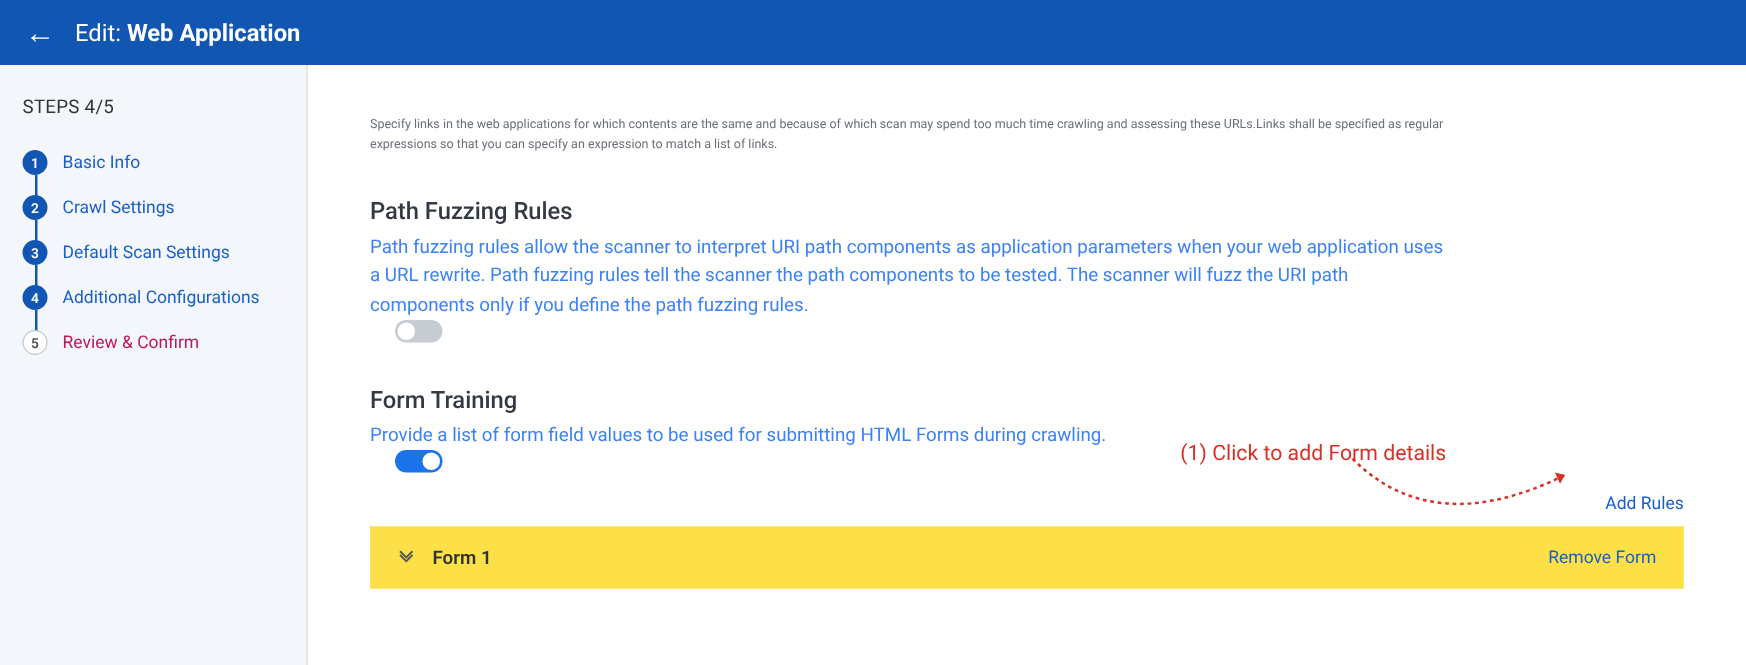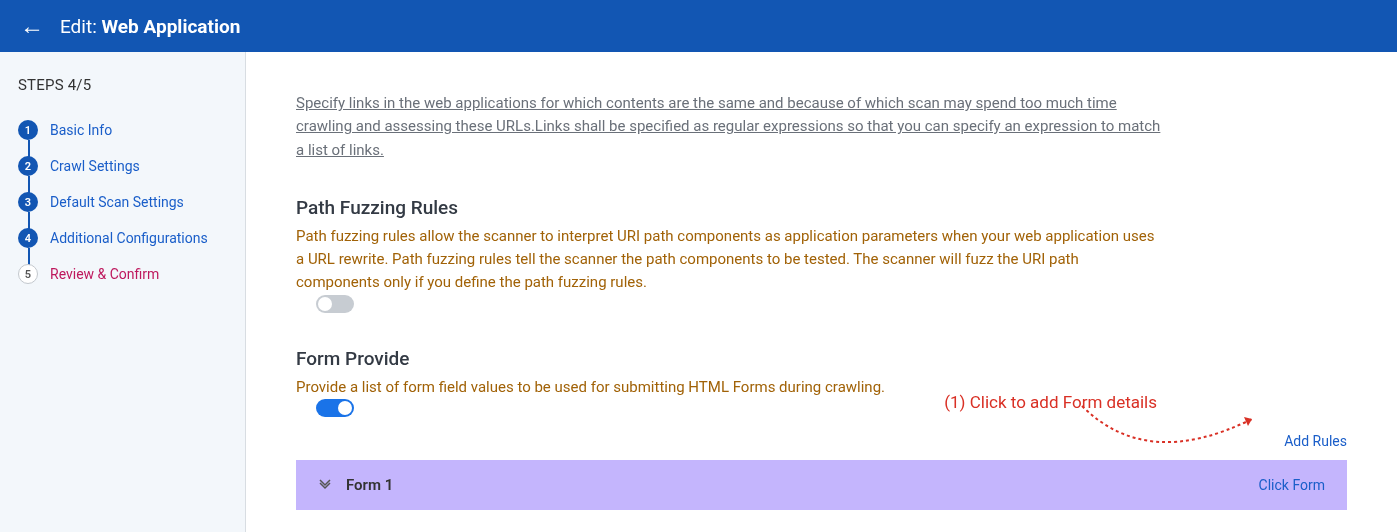--- a/index.html
+++ b/index.html
@@ -83,47 +83,46 @@
       color: #1a5ec9;
     }
     .step-item.pending .step-label { color: #be185d; }
     
     .main {
       flex: 1;
       padding: 40px 50px 30px 50px;
       position: relative;
     }
     .intro-text {
-      font-size: 15px;
+      font-size: 10px;
       color: #6a7079;
       line-height: 1.55;
       max-width: 870px;
       margin-bottom: 34px;
-      text-decoration: underline;
     }
     
     .section {
       margin-bottom: 34px;
       position: relative;
     }
     .section-header {
       display: flex;
       justify-content: space-between;
       align-items: flex-start;
       flex-direction: column;
     }
     .section-title {
       font-size: 19px;
       color: #333a44;
       font-weight: 500;
       margin-bottom: 6px;
     }
     .section-desc {
       font-size: 15px;
-      color: #a16207;
+      color: #3b82f6;
       line-height: 1.55;
       max-width: 870px;
     }
     
     .toggle {
       width: 38px;
       height: 18px;
       border-radius: 10px;
       position: relative;
       cursor: pointer;
@@ -169,21 +168,21 @@
     .annotation-arrow {
       position: absolute;
       right: 80px;
       top: -30px;
       width: 190px;
       height: 60px;
       pointer-events: none;
     }
     
     .form-row {
-      background: #c4b5fd;
+      background: #fde047;
       padding: 16px 22px;
       display: flex;
       justify-content: space-between;
       align-items: center;
       margin-top: 10px;
     }
     .form-row-left {
       display: flex;
       align-items: center;
       gap: 14px;
@@ -254,21 +253,21 @@
         </div>
         <div class="toggle off">
           <div class="toggle-knob"></div>
         </div>
       </div>
     </div>
 
     <div class="section" style="margin-bottom:12px;">
       <div class="section-header">
         <div style="position:relative; width:100%;">
-          <div class="section-title">Form Provide</div>
+          <div class="section-title">Form Training</div>
           <div class="section-desc" style="display:inline;">Provide a list of form field values to be used for submitting HTML Forms during crawling.</div>
           <div class="annotation">(1) Click to add Form details</div>
         </div>
         <div class="toggle on">
           <div class="toggle-knob"></div>
         </div>
       </div>
 
       <div class="add-form-link">
         <svg class="annotation-arrow" viewBox="0 0 190 60">
@@ -281,17 +280,17 @@
       <div class="form-row">
         <div class="form-row-left">
           <span class="chevron-icon">
             <svg width="14" height="14" viewBox="0 0 14 14">
                 <path d="M 2 4 L 7 9 L 12 4" stroke="#555" stroke-width="1.5" fill="none"></path>
                 <path d="M 2 7 L 7 12 L 12 7" stroke="#555" stroke-width="1.5" fill="none"></path>
               </svg>
           </span>
           <span class="form-name">Form 1</span>
         </div>
-        <a class="remove-link">Click Form</a>
+        <a class="remove-link">Remove Form</a>
       </div>
     </div>
   </div>
 </div>
 
 </body></html>

